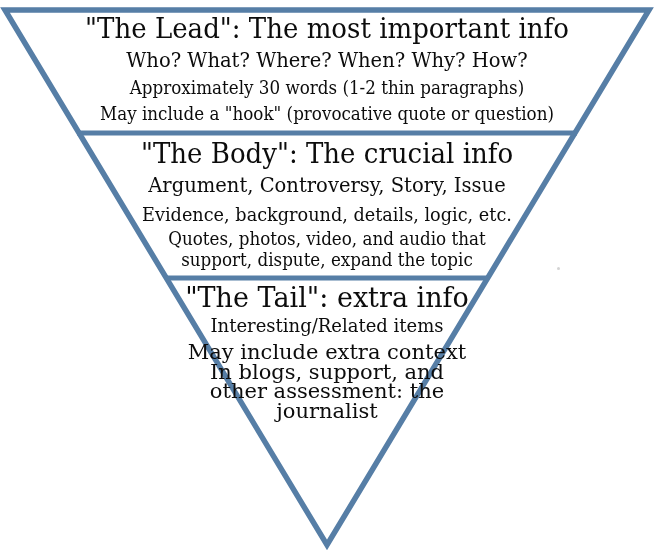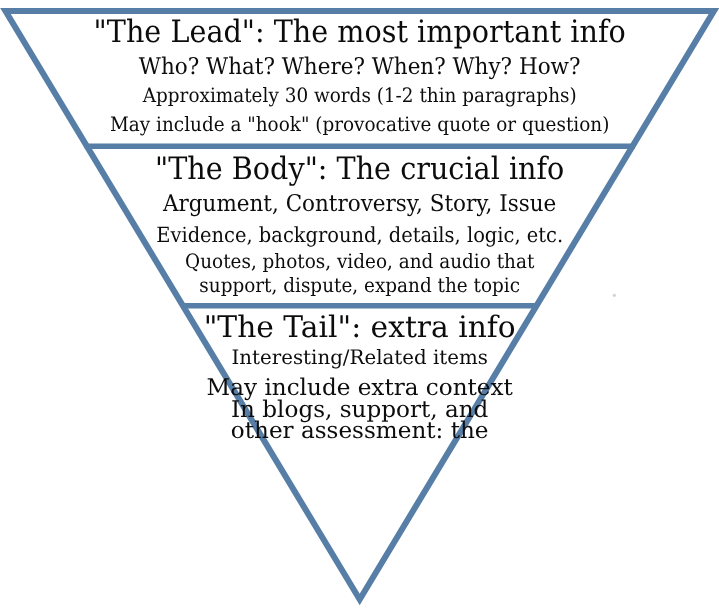--- a/index.html
+++ b/index.html
@@ -89,17 +89,18 @@
     <div class="body-l3">Quotes, photos, video, and audio that</div>
     <div class="body-l4">support, dispute, expand the topic</div>
   </div>
 
   <div class="section sec-tail">
     <div class="tail-title">"The Tail": extra info</div>
     <div class="tail-l1">Interesting/Related items</div>
     <div class="tail-para-line tail-para-gap">May include extra context</div>
     <div class="tail-para-line">In blogs, support, and</div>
     <div class="tail-para-line">other assessment: the</div>
+    <div class="tail-para-line">journalist</div>
   </div>
 
   <div class="speck"></div>
 
 </div>
 
 </body></html>

